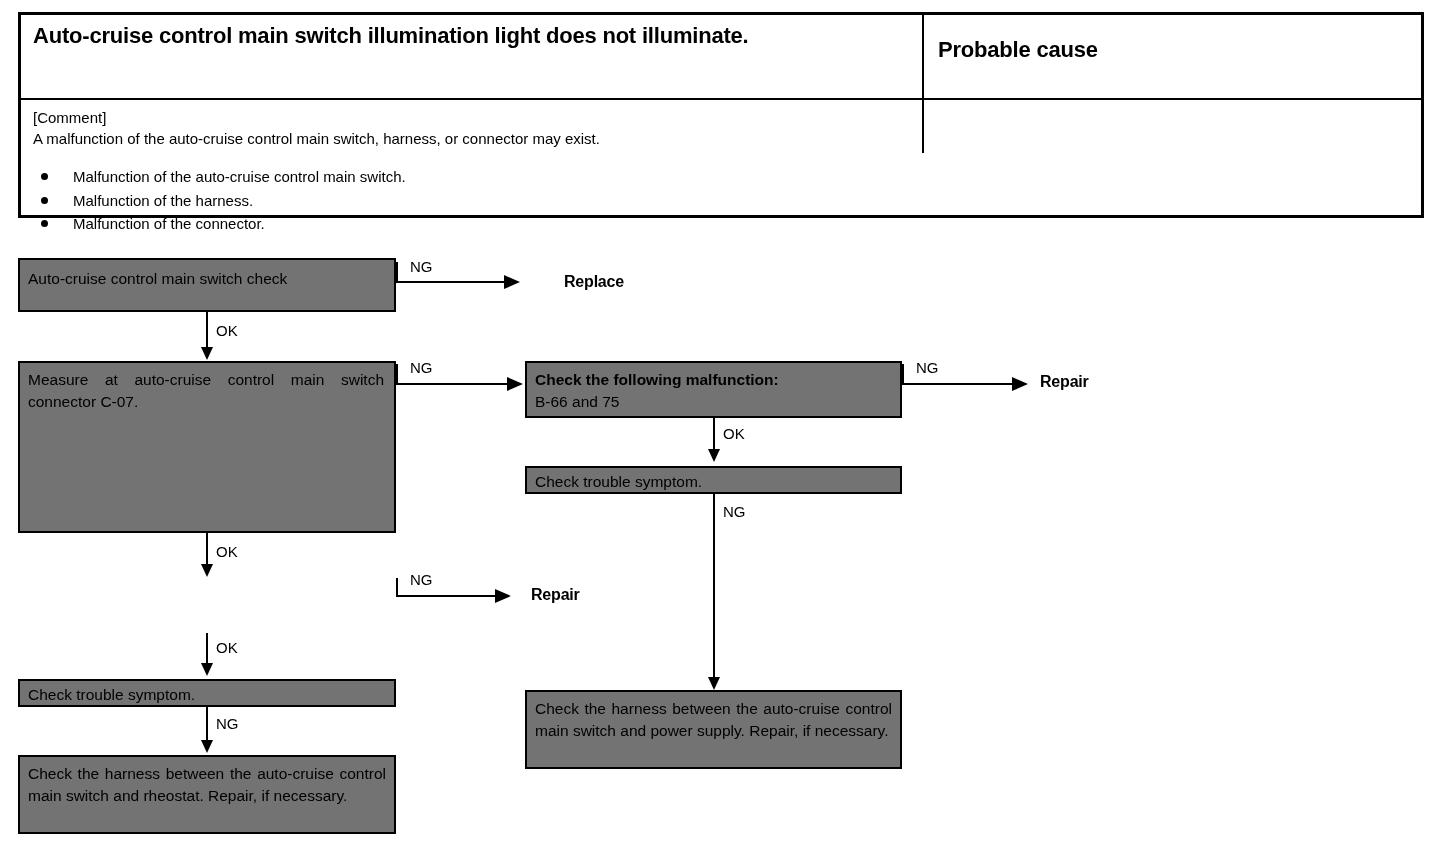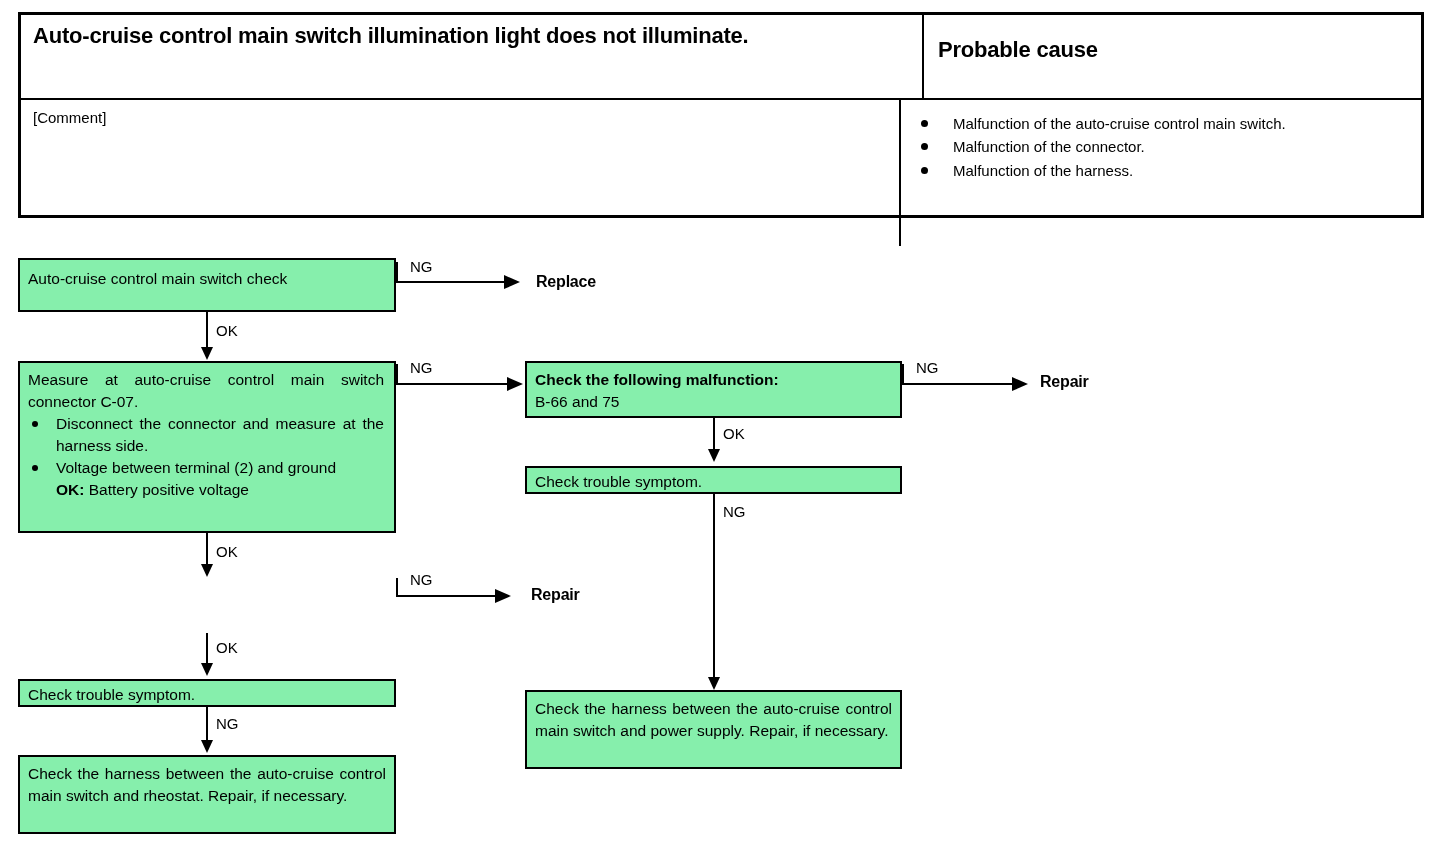--- a/index.html
+++ b/index.html
@@ -33,20 +33,21 @@
   .sym-row {
     display: flex;
     box-sizing: border-box;
   }
   .sym-row.head {
     height: 85px;
     border-bottom: 2px solid #000;
   }
   .sym-row.body {
     height: 146px;
+    flex-direction: column;
   }
   .sym-cell-left {
     width: 903px;
     box-sizing: border-box;
     border-right: 2px solid #000;
     padding: 8px 12px 4px 12px;
   }
   .sym-cell-right {
     flex: 1;
     box-sizing: border-box;
@@ -100,21 +101,21 @@
   }
   ul.cause-list li.nojust {
     text-align: left;
   }
 
   
   .fbox {
     position: absolute;
     border: 2px solid #000;
     box-sizing: border-box;
-    background: #86efac;
+    background: #737373;
     padding: 4px 8px 4px 8px;
     font-size: 15.5px;
     line-height: 1.42;
   }
   .fbox .line-bold {
     font-weight: bold;
   }
   .just {
     text-align: justify;
     text-align-last: left;
@@ -194,70 +195,57 @@
       <div class="sym-cell-left">
         <div class="sym-title">Auto-cruise control main switch illumination light does not illuminate.</div>
       </div>
       <div class="sym-cell-right">
         <div class="sym-cause-title">Probable cause</div>
       </div>
     </div>
     <div class="sym-row body">
       <div class="sym-cell-left">
         <div class="comment-label">[Comment]</div>
+        <div class="comment-text">A malfunction of the auto-cruise control main switch, harness, or connector may exist.</div>
       </div>
       <div class="sym-cell-right">
         <ul class="cause-list">
           <li>
             <span class="bullet"></span>
             <span>Malfunction of the auto-cruise control main switch.</span>
           </li>
           <li class="nojust">
             <span class="bullet"></span>
-            <span>Malfunction of the connector.</span>
+            <span>Malfunction of the harness.</span>
           </li>
           <li class="nojust">
             <span class="bullet"></span>
-            <span>Malfunction of the harness.</span>
+            <span>Malfunction of the connector.</span>
           </li>
         </ul>
       </div>
     </div>
   </div>
 
   <div class="fbox" style="left:18px; top:258px; width:378px; height:54px; padding-top:8px;">
     <div>Auto-cruise control main switch check</div>
   </div>
 
   <div class="vline" style="left:396px; top:262px; height:20px;"></div>
   <div class="hline" style="left:396px; top:281px; width:110px;"></div>
   <div class="arrow-right" style="left:504px; top:275px;"></div>
   <div class="edgelabel" style="left:410px; top:258px;">NG</div>
-  <div class="term" style="left:536px; top:273px;">Replace</div>
+  <div class="term" style="left:564px; top:273px;">Replace</div>
 
   <div class="vline" style="left:206px; top:312px; height:36px;"></div>
   <div class="arrow-down" style="left:201px; top:347px;"></div>
   <div class="edgelabel" style="left:216px; top:322px;">OK</div>
 
   <div class="fbox" style="left:18px; top:361px; width:378px; height:172px; padding:6px 10px 4px 8px;">
     <div class="just">Measure at auto-cruise control main switch connector C-07.</div>
-    <ul class="inbox">
-      <li>
-        <span class="bullet"></span>
-        <span>Disconnect the connector and measure at the harness side.</span>
-      </li>
-      <li>
-        <span class="bullet"></span>
-        <span>Voltage between terminal (2) and ground</span>
-        <div class="sub">
-          <span class="line-bold">OK:</span>
-          <span>Battery positive voltage</span>
-        </div>
-      </li>
-    </ul>
   </div>
 
   <div class="vline" style="left:396px; top:364px; height:20px;"></div>
   <div class="hline" style="left:396px; top:383px; width:113px;"></div>
   <div class="arrow-right" style="left:507px; top:377px;"></div>
   <div class="edgelabel" style="left:410px; top:359px;">NG</div>
 
   <div class="vline" style="left:206px; top:533px; height:33px;"></div>
   <div class="arrow-down" style="left:201px; top:564px;"></div>
   <div class="edgelabel" style="left:216px; top:543px;">OK</div>

